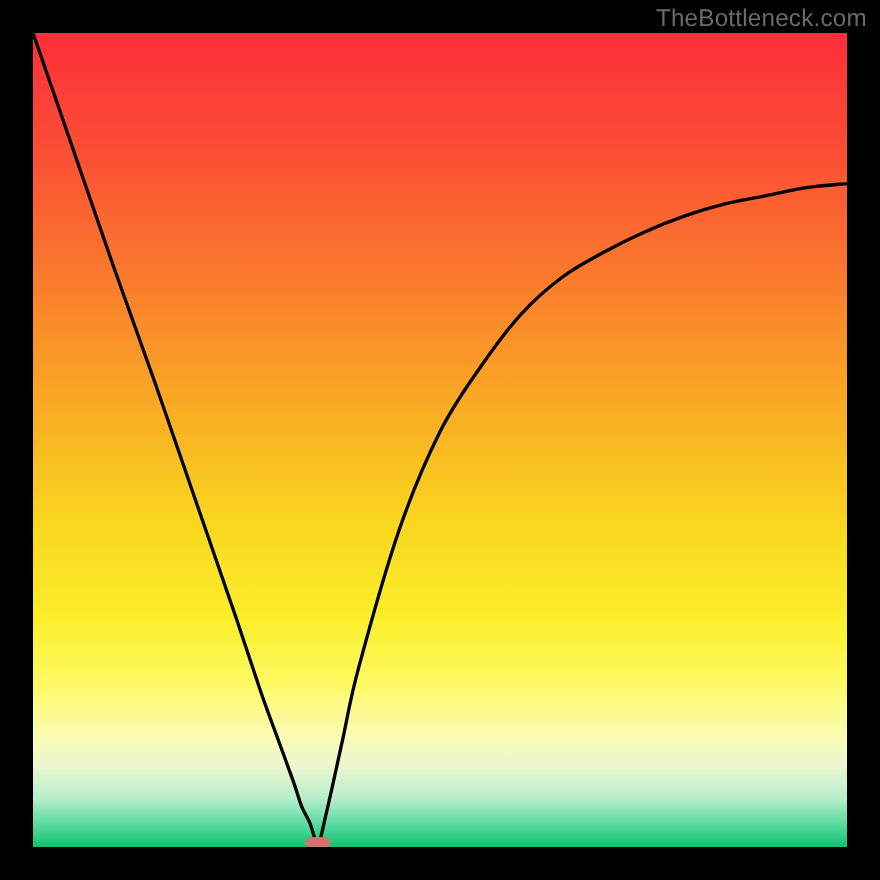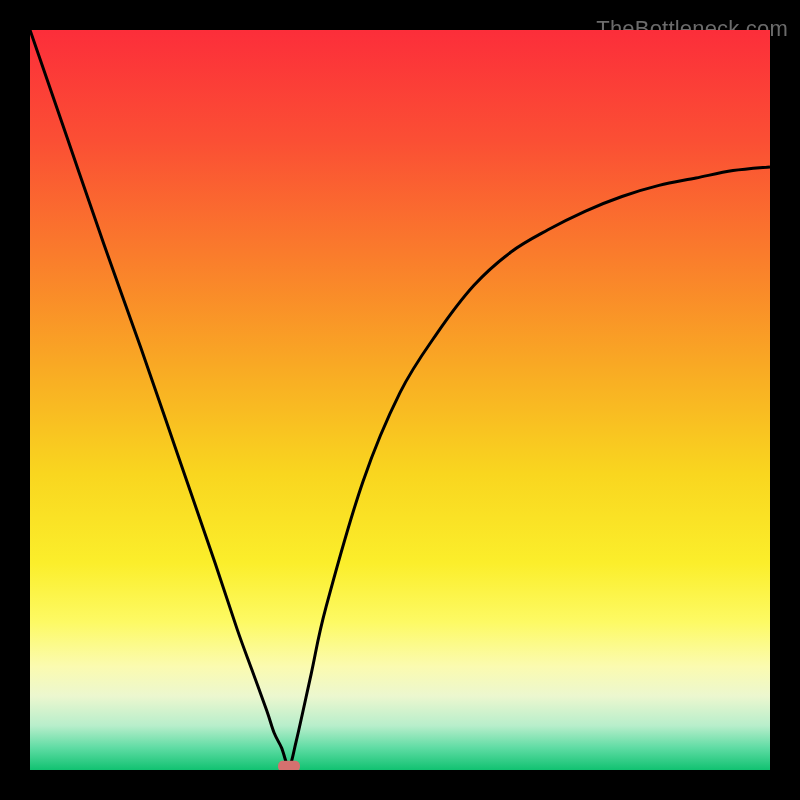--- a/index.html
+++ b/index.html
@@ -19,21 +19,21 @@
   }
   .plot-area {
     position: absolute;
     left: 30px;
     top: 30px;
     width: 740px;
     height: 740px;
   }
   .watermark {
     position: absolute;
-    top: 16px;
+    top: 4px;
     right: 12px;
     color: #6b6b6b;
     font-size: 22px;
     font-weight: 500;
     letter-spacing: 0.2px;
     user-select: none;
   }
   svg {
     display: block;
     width: 740px;

